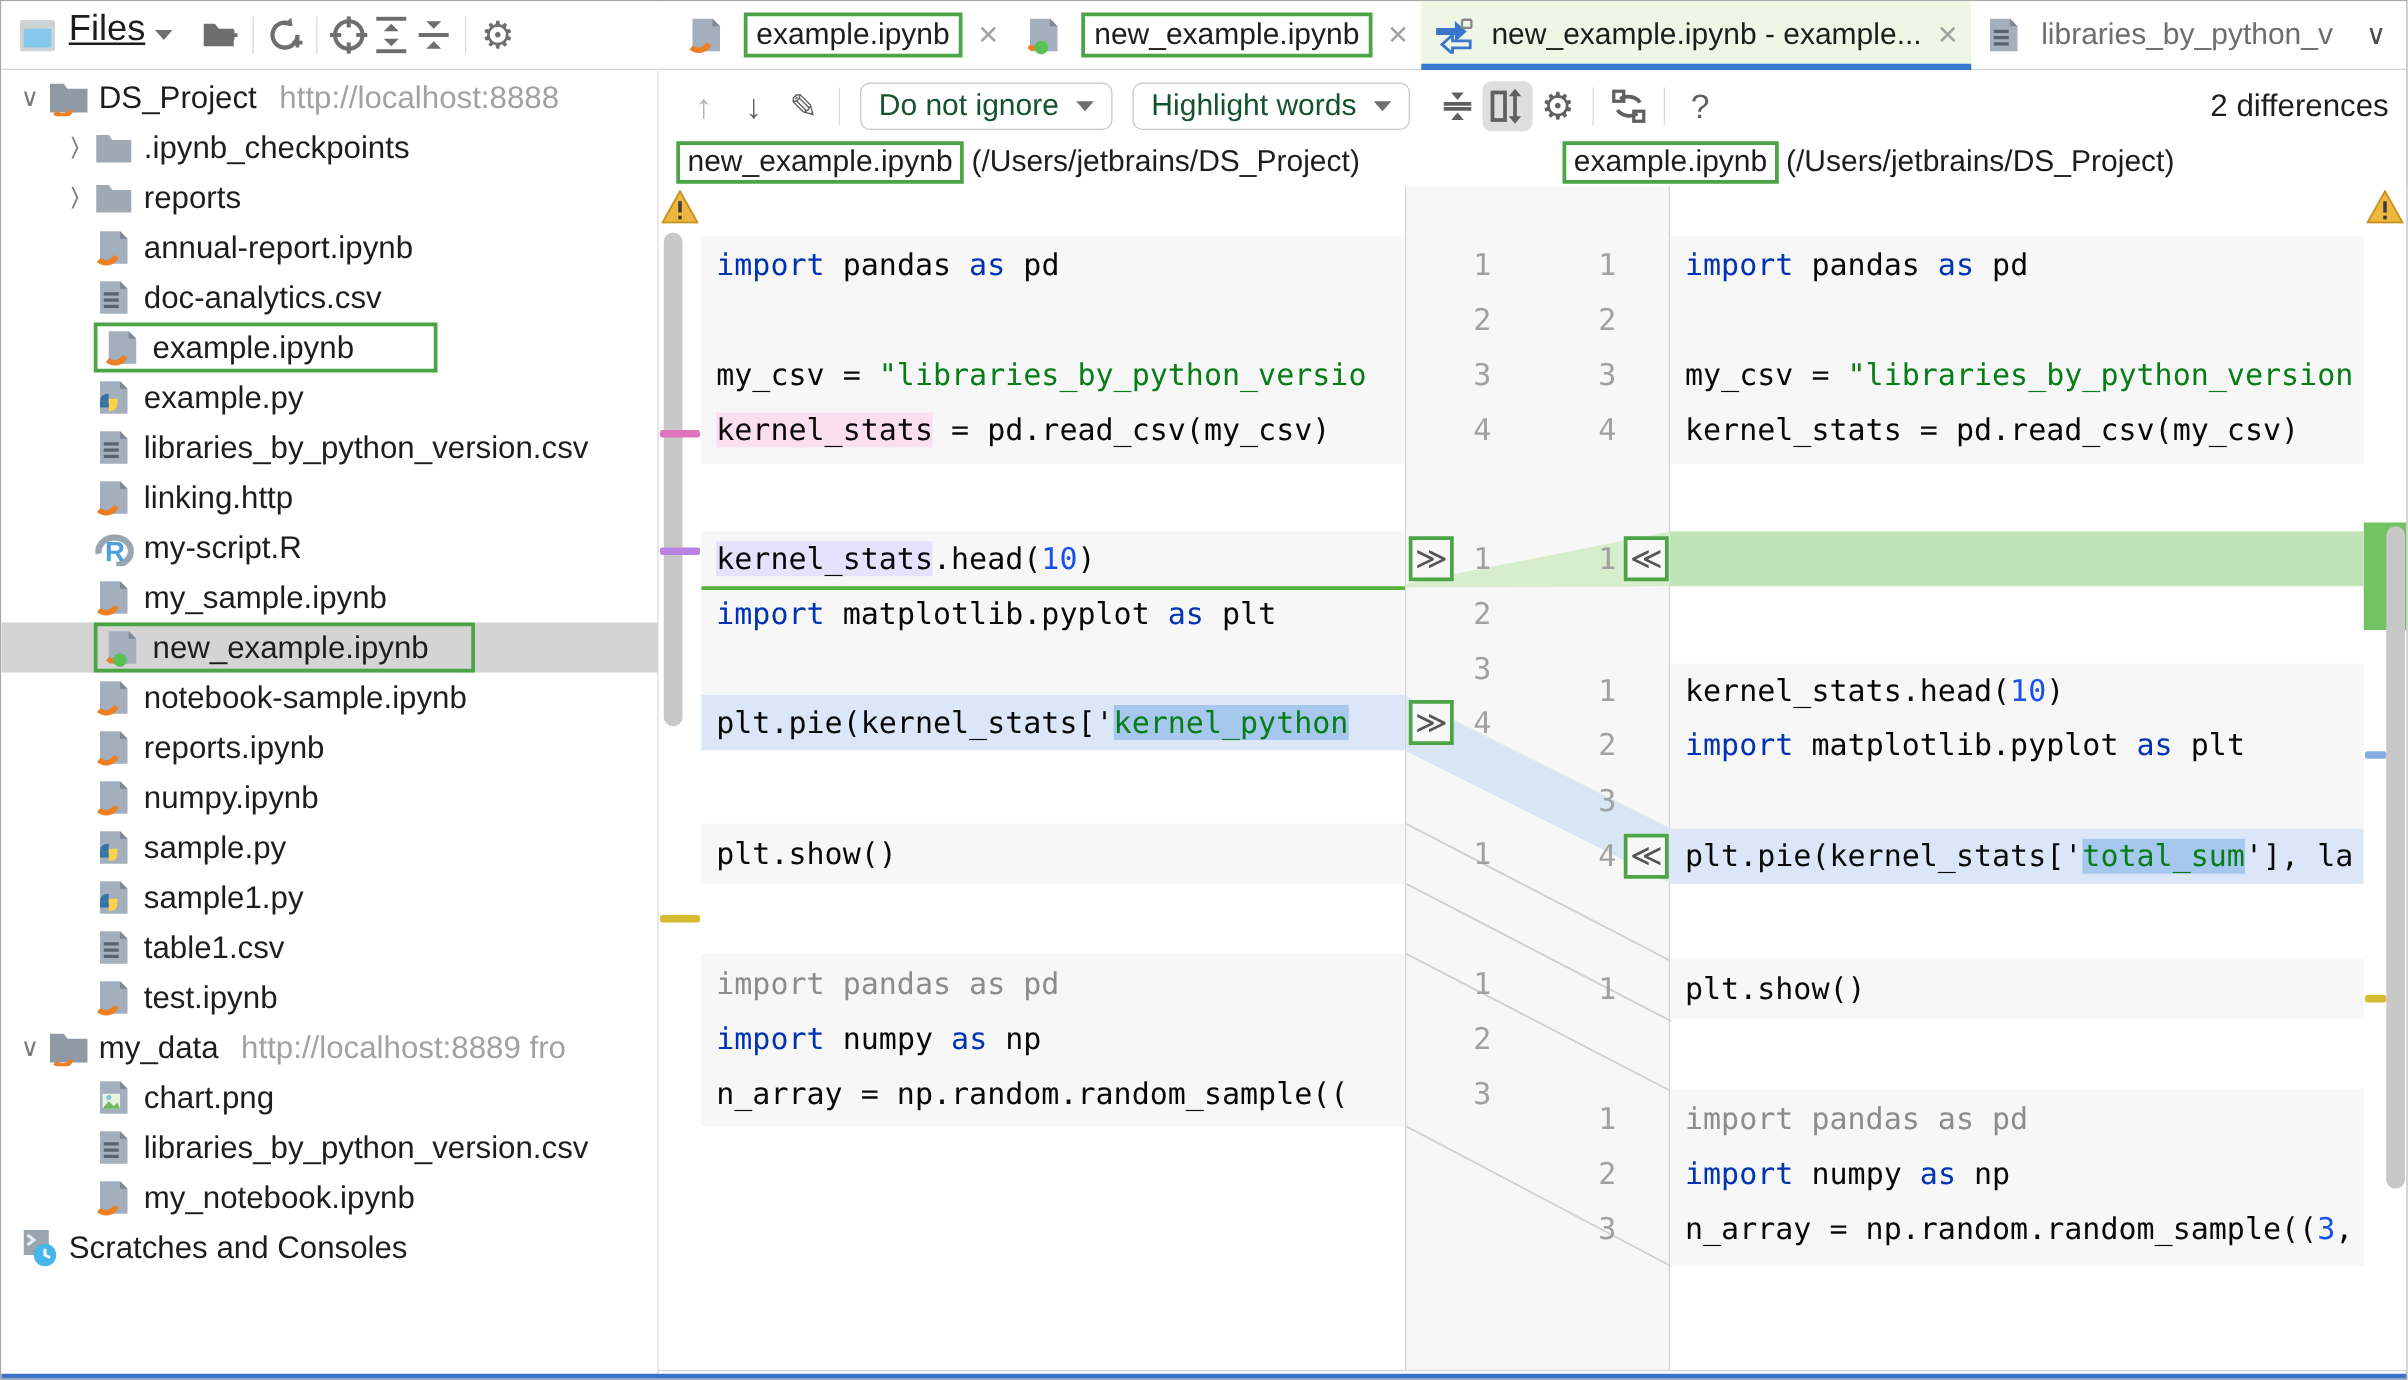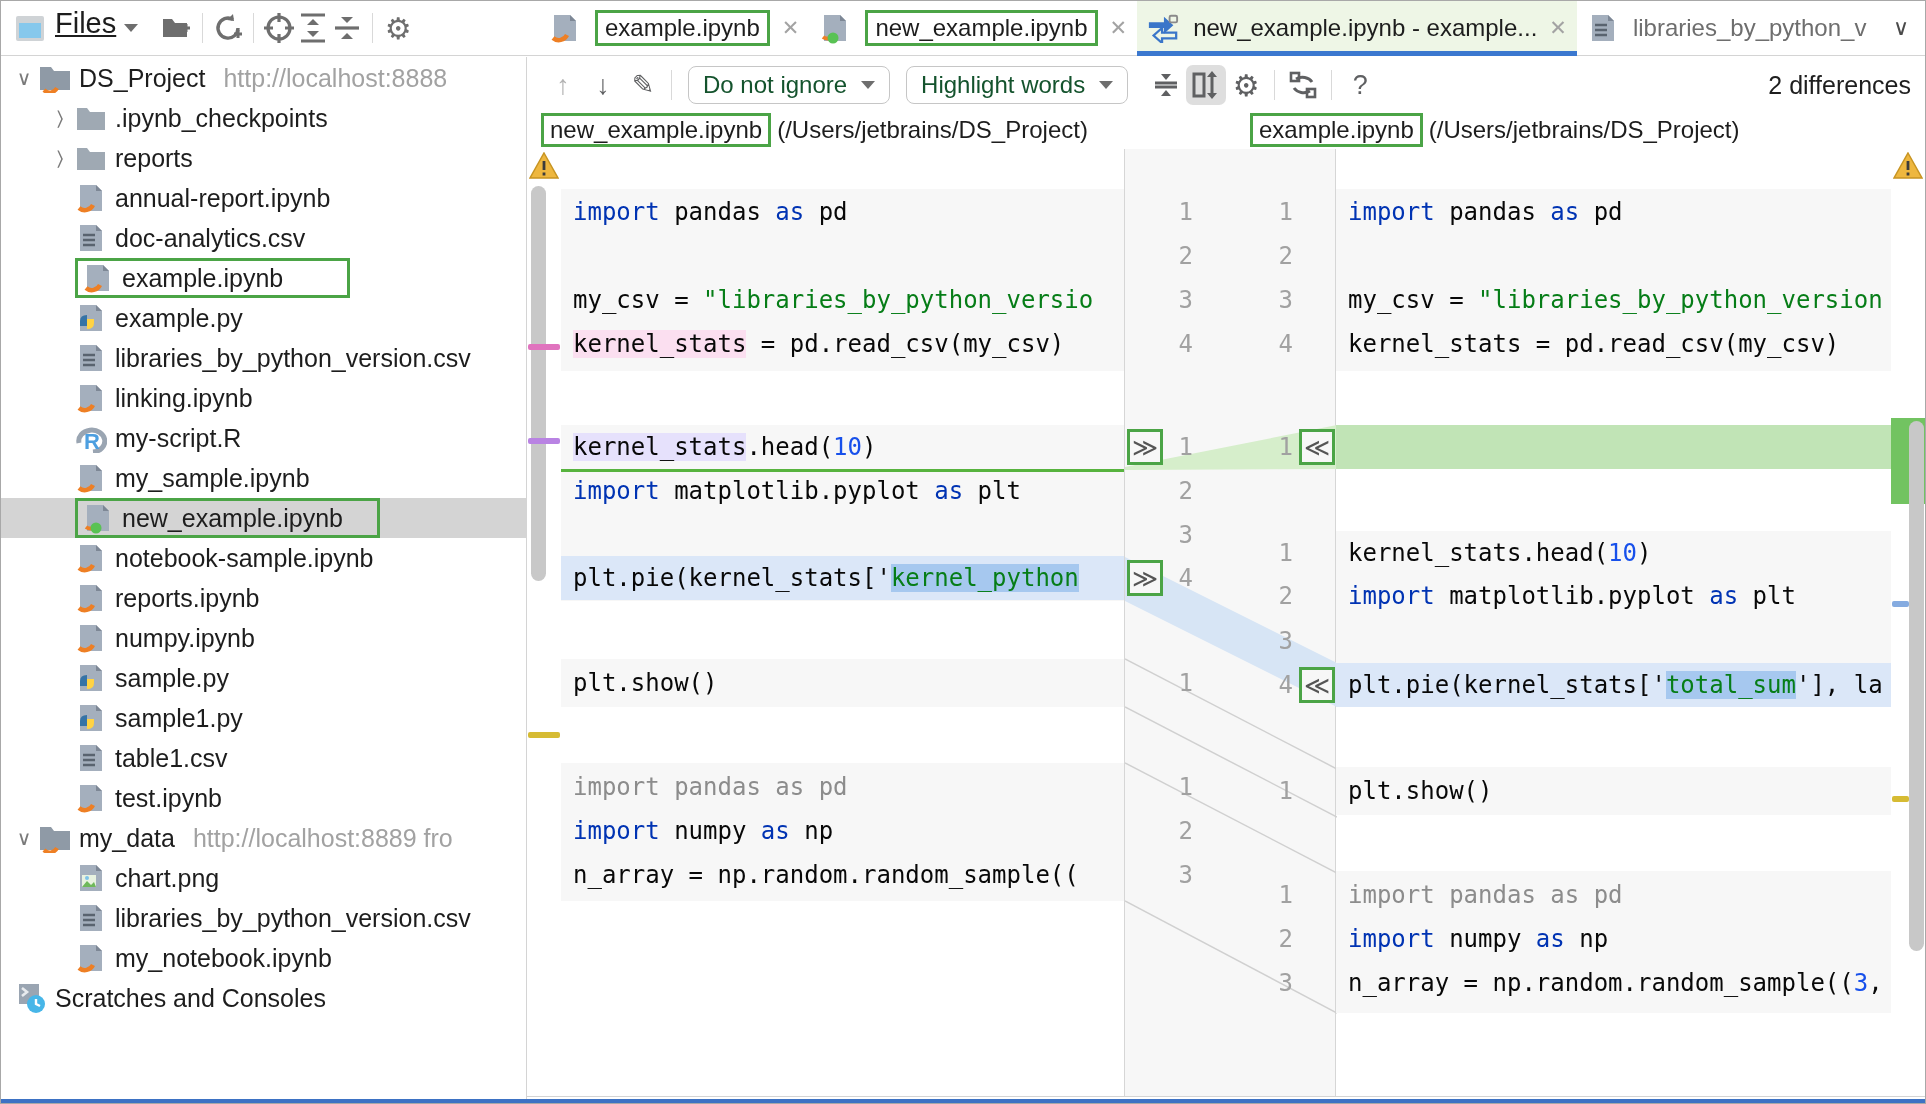--- a/index.html
+++ b/index.html
@@ -294,21 +294,21 @@
     <div class="trow" style="top: 321px;">
       <span class="tchev" style="margin-left: 44px;"></span>
       <span style="display: flex; align-items: center;">
         <span class="ticon">
           <svg width="30" height="32" viewBox="0 0 30 32">
             <path d="M4 3 h16 l6 6 v20 h-22 z" fill="#a4afbd"></path>
             <path d="M20 3 l6 6 h-6 z" fill="#7d8795"></path>
             <path d="M3 26 a9 9 0 0 0 14 -3" fill="none" stroke="#ee7f24" stroke-width="4.4"></path>
           </svg>
         </span>
-        <span>linking.ipynb</span>
+        <span>linking.http</span>
       </span>
     </div>
     <div class="trow" style="top: 361px;">
       <span class="tchev" style="margin-left: 44px;"></span>
       <span style="display: flex; align-items: center;">
         <span class="ticon">
           <svg width="32" height="30" viewBox="0 0 32 30">
             <path d="M4 20 a13 11 0 1 1 14 9" fill="none" stroke="#9aa5b2" stroke-width="5"></path>
             <text x="9" y="26" font-family="Liberation Sans" font-size="22" font-weight="bold" fill="#4d9fe0">R</text>
           </svg>

